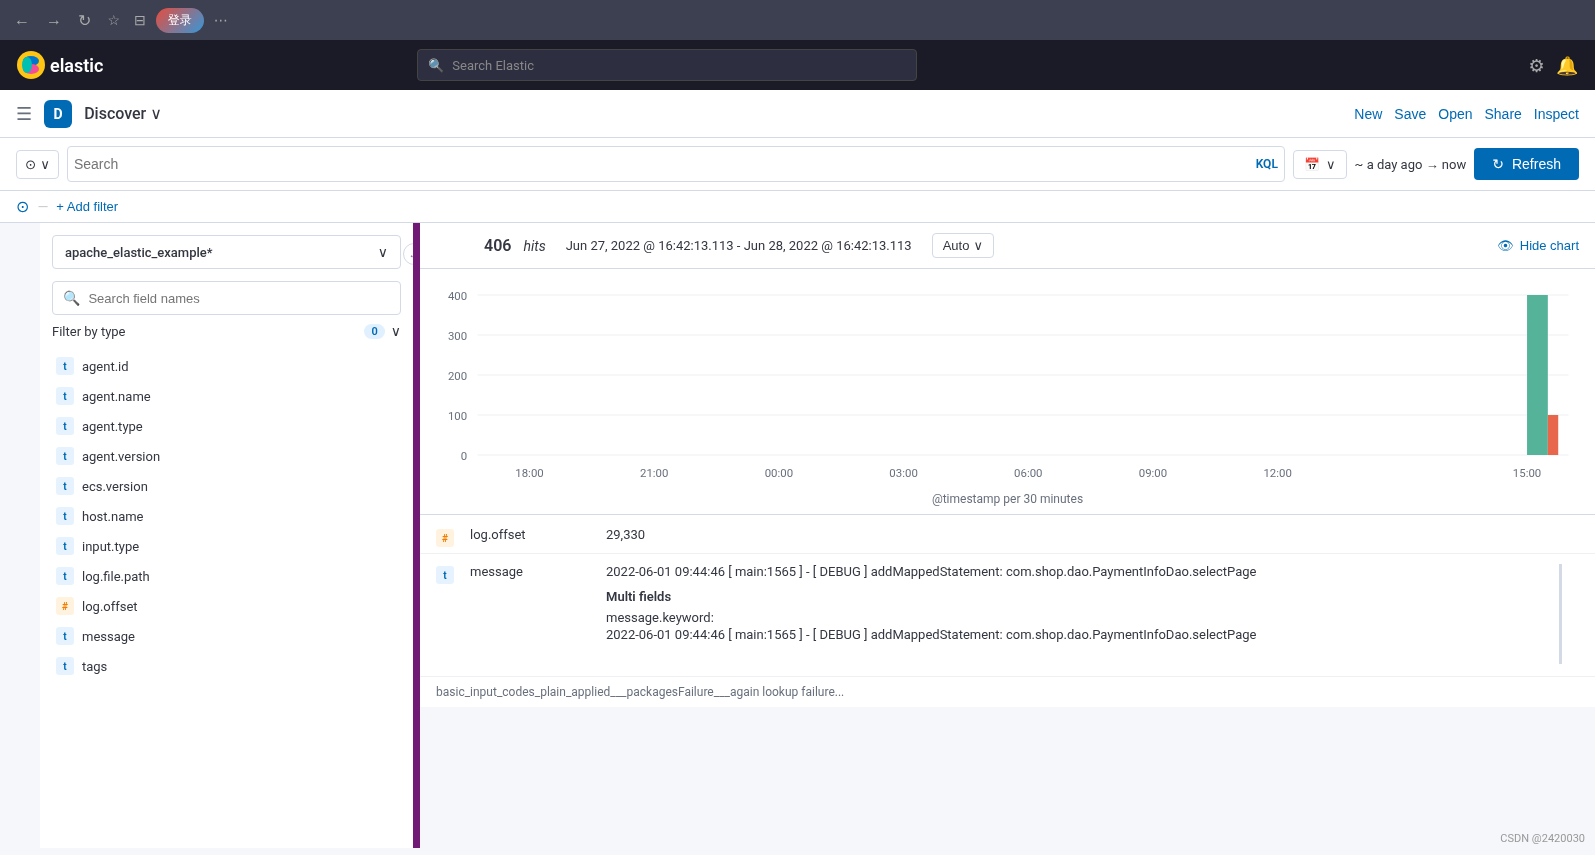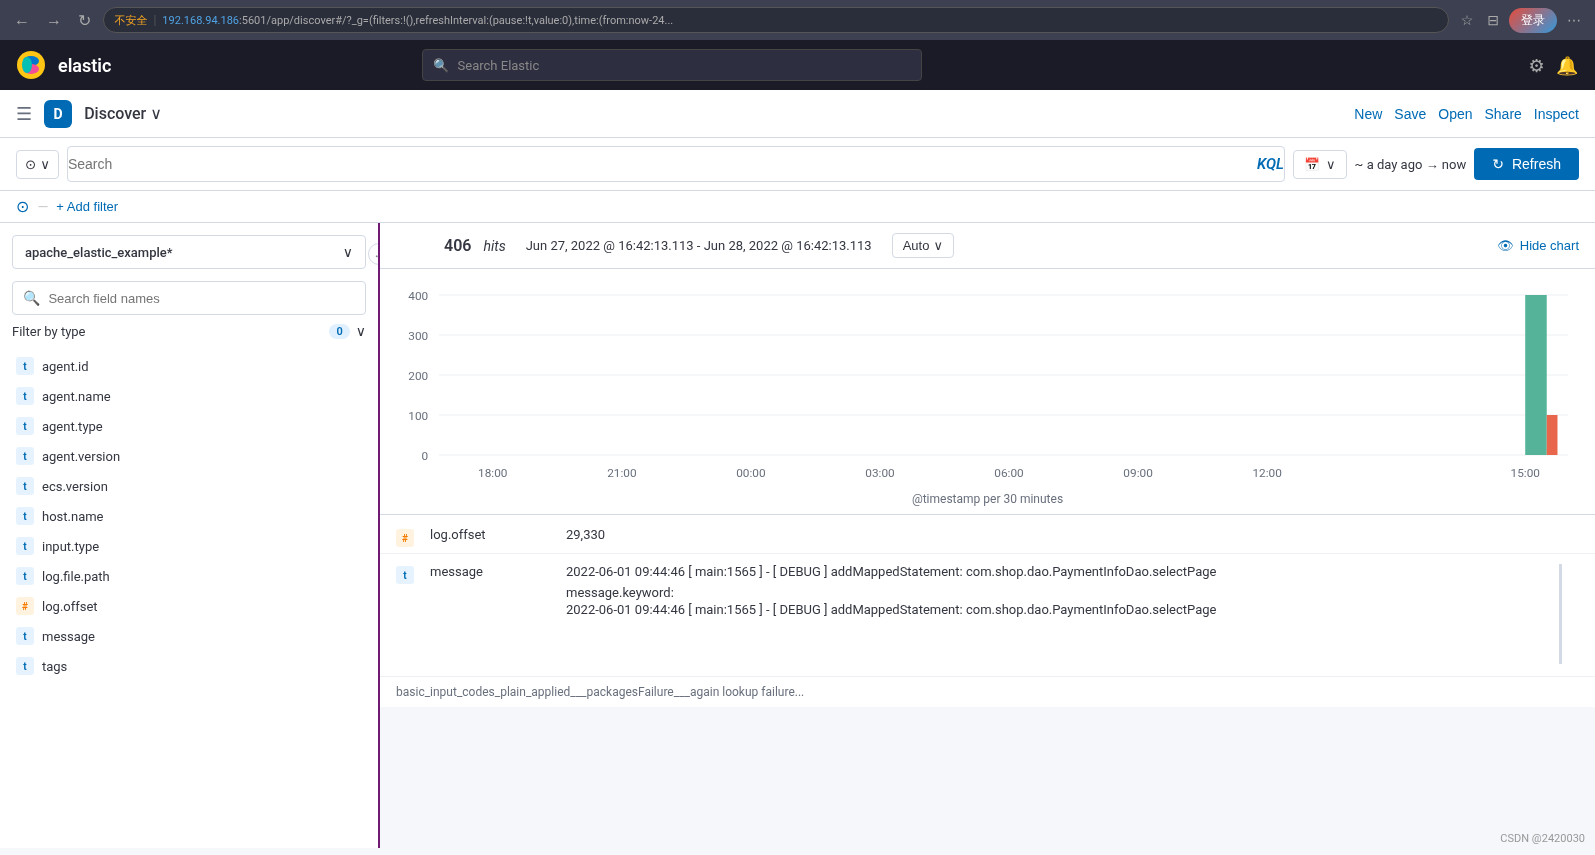--- a/index.html
+++ b/index.html
@@ -55,21 +55,21 @@
       background: #1a1b26;
       height: 50px;
       display: flex;
       align-items: center;
       padding: 0 16px;
       gap: 16px;
     }
     .elastic-logo {
       display: flex;
       align-items: center;
-      gap: 12px;
+      gap: 4px;
       color: white;
       font-size: 18px;
       font-weight: 600;
     }
     .elastic-logo-icon {
       width: 30px;
       height: 30px;
     }
     .elastic-search-bar {
       flex: 1;
@@ -165,36 +165,35 @@
       gap: 4px;
       color: #343741;
     }
     .search-input-wrapper {
       flex: 1;
       border: 1px solid #d3dae6;
       border-radius: 4px;
       height: 36px;
       display: flex;
       align-items: center;
-      padding: 0 0;
+      padding: 0 6px;
       background: white;
     }
     .search-input-wrapper input {
       border: none;
       outline: none;
       flex: 1;
       font-size: 14px;
       color: #343741;
     }
     .kql-badge {
       color: #006bb4;
-      font-size: 15px;
+      font-size: 12px;
       font-weight: 600;
       cursor: pointer;
-      font-style: italic;
     }
     .date-picker-btn {
       border: 1px solid #d3dae6;
       border-radius: 4px;
       padding: 6px 10px;
       cursor: pointer;
       background: white;
       display: flex;
       align-items: center;
       gap: 6px;
@@ -250,24 +249,25 @@
       display: flex;
       height: calc(855px - 40px - 50px - 48px - 52px - 40px);
       overflow: hidden;
     }
 
     
     .sidebar {
       width: 380px;
       min-width: 380px;
       background: white;
-      border-right: 2px solid #701a75;
+      border-right: 7px solid #701a75;
       overflow-y: auto;
       padding: 12px 0;
       position: relative;
+      margin-left: 40px;
     }
     .sidebar-collapse-btn {
       position: absolute;
       right: -12px;
       top: 20px;
       background: white;
       border: 1px solid #d3dae6;
       border-radius: 50%;
       width: 22px;
       height: 22px;
@@ -451,27 +451,20 @@
       color: #999;
     }
   </style>
 </head>
 <body>
 
 <div class="browser-bar">
   <button class="browser-nav-btn">←</button>
   <button class="browser-nav-btn">→</button>
   <button class="browser-nav-btn">↻</button>
-  <div class="browser-url-bar">
-    <span class="browser-url-warning">不安全</span>
-    <span style="color:#555">|</span>
-    <span class="browser-url-text">
-      <span>192.168.94.186</span><span style="color:#aaa">:5601/app/discover#/?_g=(filters:!(),refreshInterval:(pause:!t,value:0),time:(from:now-24...</span>
-    </span>
-  </div>
   <div class="browser-actions">
     <button class="browser-action-btn">☆</button>
     <button class="browser-action-btn">⊟</button>
     <button class="browser-login-btn">登录</button>
     <button class="browser-action-btn">⋯</button>
   </div>
 </div>
 
 <div class="elastic-header">
   <div class="elastic-logo">
@@ -662,20 +655,21 @@
         <div class="doc-field-name">log.offset</div>
         <div class="doc-field-value">29,330</div>
         <div style="width:20px;flex-shrink:0;"></div>
       </div>
 
       <div class="doc-field-row" style="border-bottom: 1px solid #eef0f3; padding-top: 10px; padding-bottom: 12px; align-items: flex-start;">
         <div class="doc-field-type field-type-t" style="background:#e6f3ff;color:#006bb4;width:18px;height:18px;border-radius:3px;display:flex;align-items:center;justify-content:center;font-size:10px;font-weight:700;flex-shrink:0;margin-top:2px;">t</div>
         <div class="doc-field-name">message</div>
         <div class="doc-field-value">
           <div>2022-06-01 09:44:46  [ main:1565 ] - [ DEBUG ]  addMappedStatement: com.shop.dao.PaymentInfoDao.selectPage</div>
+          <div class="multi-fields-label" style="margin-top:10px;">Multi fields</div>
           <div style="margin-top:6px;">
             <div style="font-size:13px;color:#343741;margin-bottom:2px;">message.keyword:</div>
             <div style="font-size:13px;color:#343741;">2022-06-01 09:44:46  [ main:1565 ] - [ DEBUG ]  addMappedStatement: com.shop.dao.PaymentInfoDao.selectPage</div>
           </div>
         </div>
         <div style="width:20px;flex-shrink:0;border-left:3px solid #d3dae6;height:100px;margin-left:4px;"></div>
       </div>
 
       <div class="doc-field-row" style="padding: 8px 16px; color: #69707d; font-size: 12px;">
         <span>basic_input_codes_plain_applied___packagesFailure___again lookup failure...</span>

